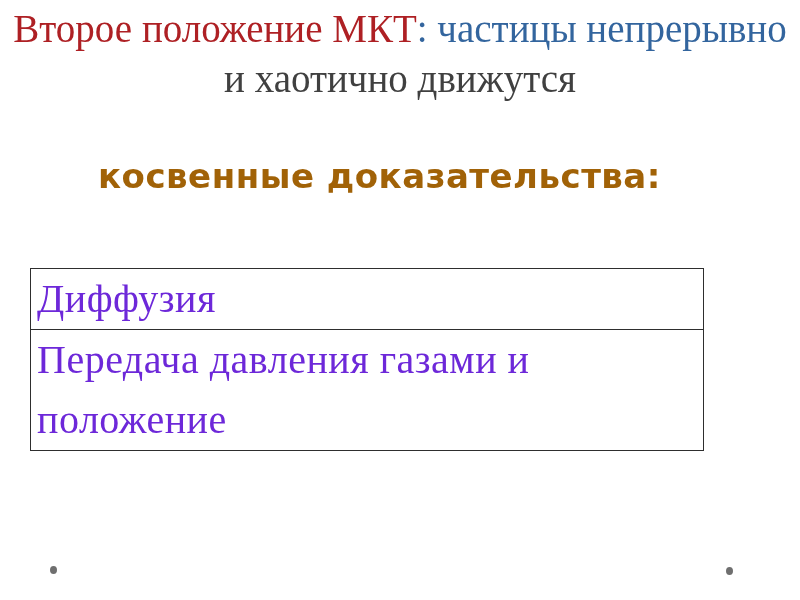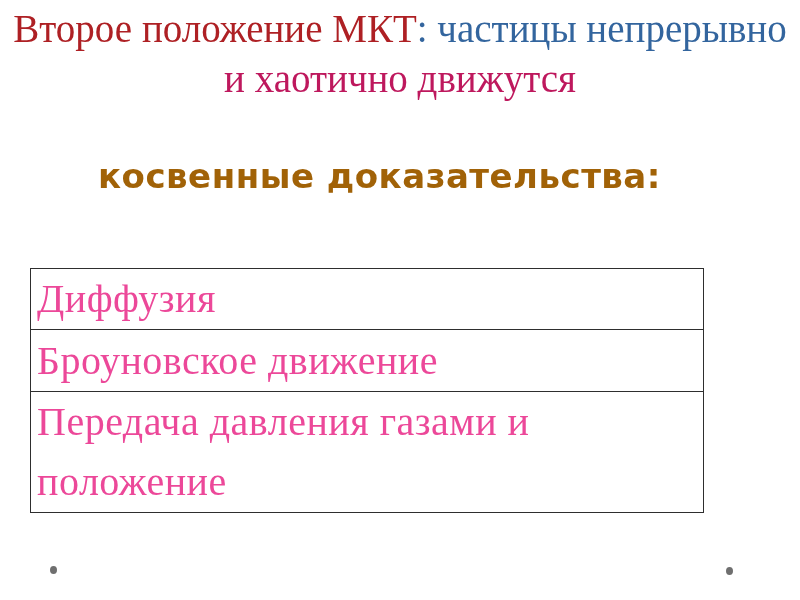--- a/index.html
+++ b/index.html
@@ -45,21 +45,21 @@
     width: 674px;
     border-collapse: collapse;
     table-layout: fixed;
   }
   .evidence-table td {
     border: 1px solid #2e2e2e;
     font-family: "Liberation Serif", serif;
     font-size: 40px;
     line-height: 60px;
     letter-spacing: 0.5px;
-    color: #ec4899;
+    color: #6d28d9;
     padding: 0 10px 0 6px;
     vertical-align: middle;
     background: #ffffff;
   }
   .row-1 td { height: 59px; }
   .row-2 td { height: 61px; }
   .row-3 td { height: 120px; }
   .dot {
     position: absolute;
     width: 7px;
@@ -67,31 +67,28 @@
     border-radius: 50%;
   }
   .dot-left  { left: 50px; top: 566px; }
   .dot-right { left: 726px; top: 567px; }
 </style>
 </head>
 <body>
 
 <div class="slide">
 
-  <div class="title"><span style="color: rgb(174, 32, 36);">Второе положение МКТ</span><span style="color: rgb(51, 101, 158);">: частицы непрерывно</span><br><span style="color: #be185d;">и хаотично движутся</span></div>
+  <div class="title"><span style="color: rgb(174, 32, 36);">Второе положение МКТ</span><span style="color: rgb(51, 101, 158);">: частицы непрерывно</span><br><span style="color: #404040;">и хаотично движутся</span></div>
 
   <div class="subtitle" style="color: #a16207;">косвенные доказательства:</div>
 
   <table class="evidence-table">
     <tbody>
         <tr class="row-1">
       <td>Диффузия</td>
-    </tr>
-    <tr class="row-2">
-      <td>Броуновское движение</td>
     </tr>
     <tr class="row-3">
       <td>Передача давления газами и положение</td>
     </tr>
   </tbody>
     </table>
 
   <span class="dot dot-left" style="background-color: rgb(111, 111, 111);"></span>
   <span class="dot dot-right" style="background-color: rgb(111, 111, 111);"></span>
 

